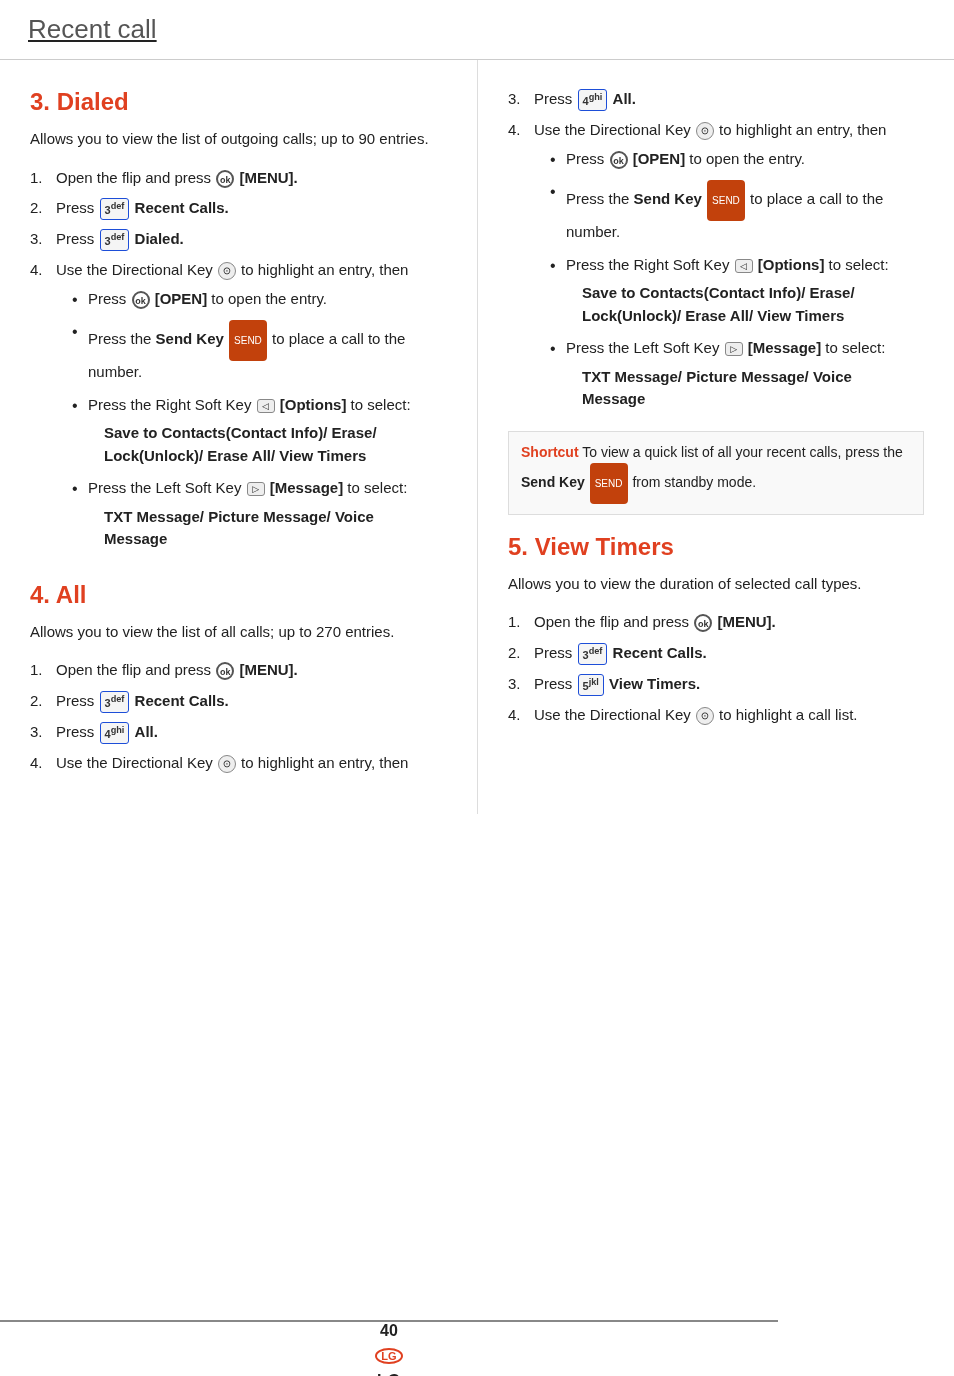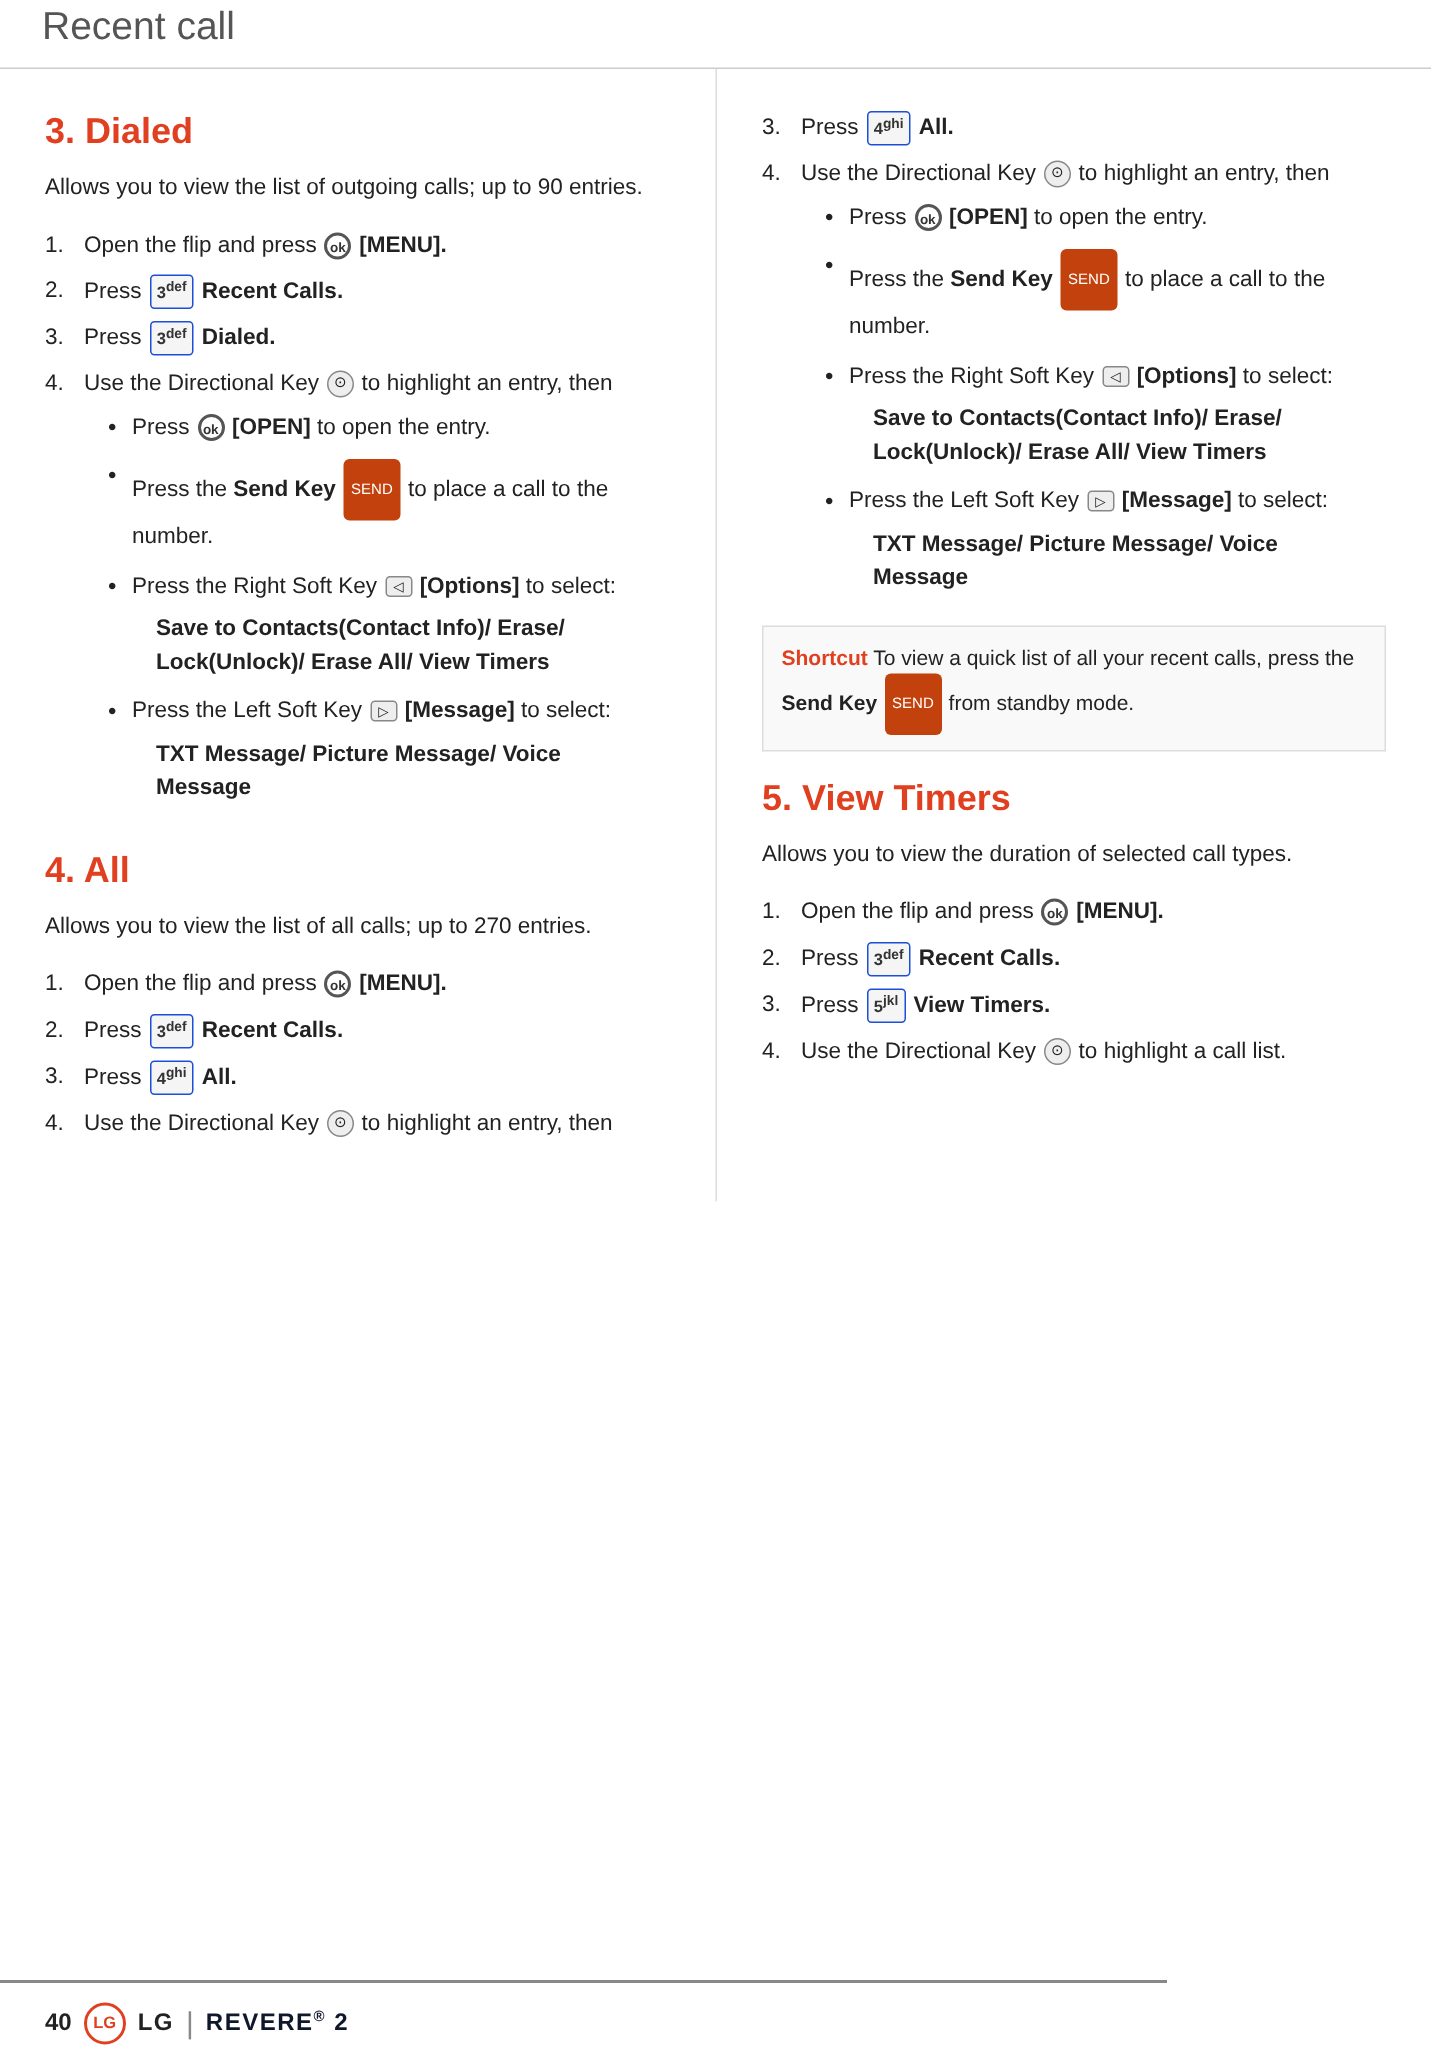--- a/index.html
+++ b/index.html
@@ -16,23 +16,24 @@
     .page-wrapper {
       width: 954px;
       min-height: 1376px;
       padding: 0;
       position: relative;
     }
 
     
     .header-bar {
       display: flex;
-      align-items: flex-end;
+      align-items: center;
       border-bottom: 1px solid #ccc;
-      height: 46px;
+      height: 60px;
+      text-decoration: underline;
     }
 
     .header-accent {
       width: 8px;
       background: #555;
     }
 
     .header-title {
       font-size: 26px;
       color: #555;
@@ -221,20 +222,21 @@
       position: absolute;
       bottom: 0;
       left: 0;
       width: 778px;
       height: 56px;
       border-top: 2px solid #888;
       display: flex;
       align-items: center;
       padding: 0 30px;
       gap: 8px;
+      flex-direction: column;
     }
 
     .footer-page-num {
       font-size: 16px;
       font-weight: bold;
       color: #222;
     }
 
     .footer-logo-lg {
       display: inline-flex;

